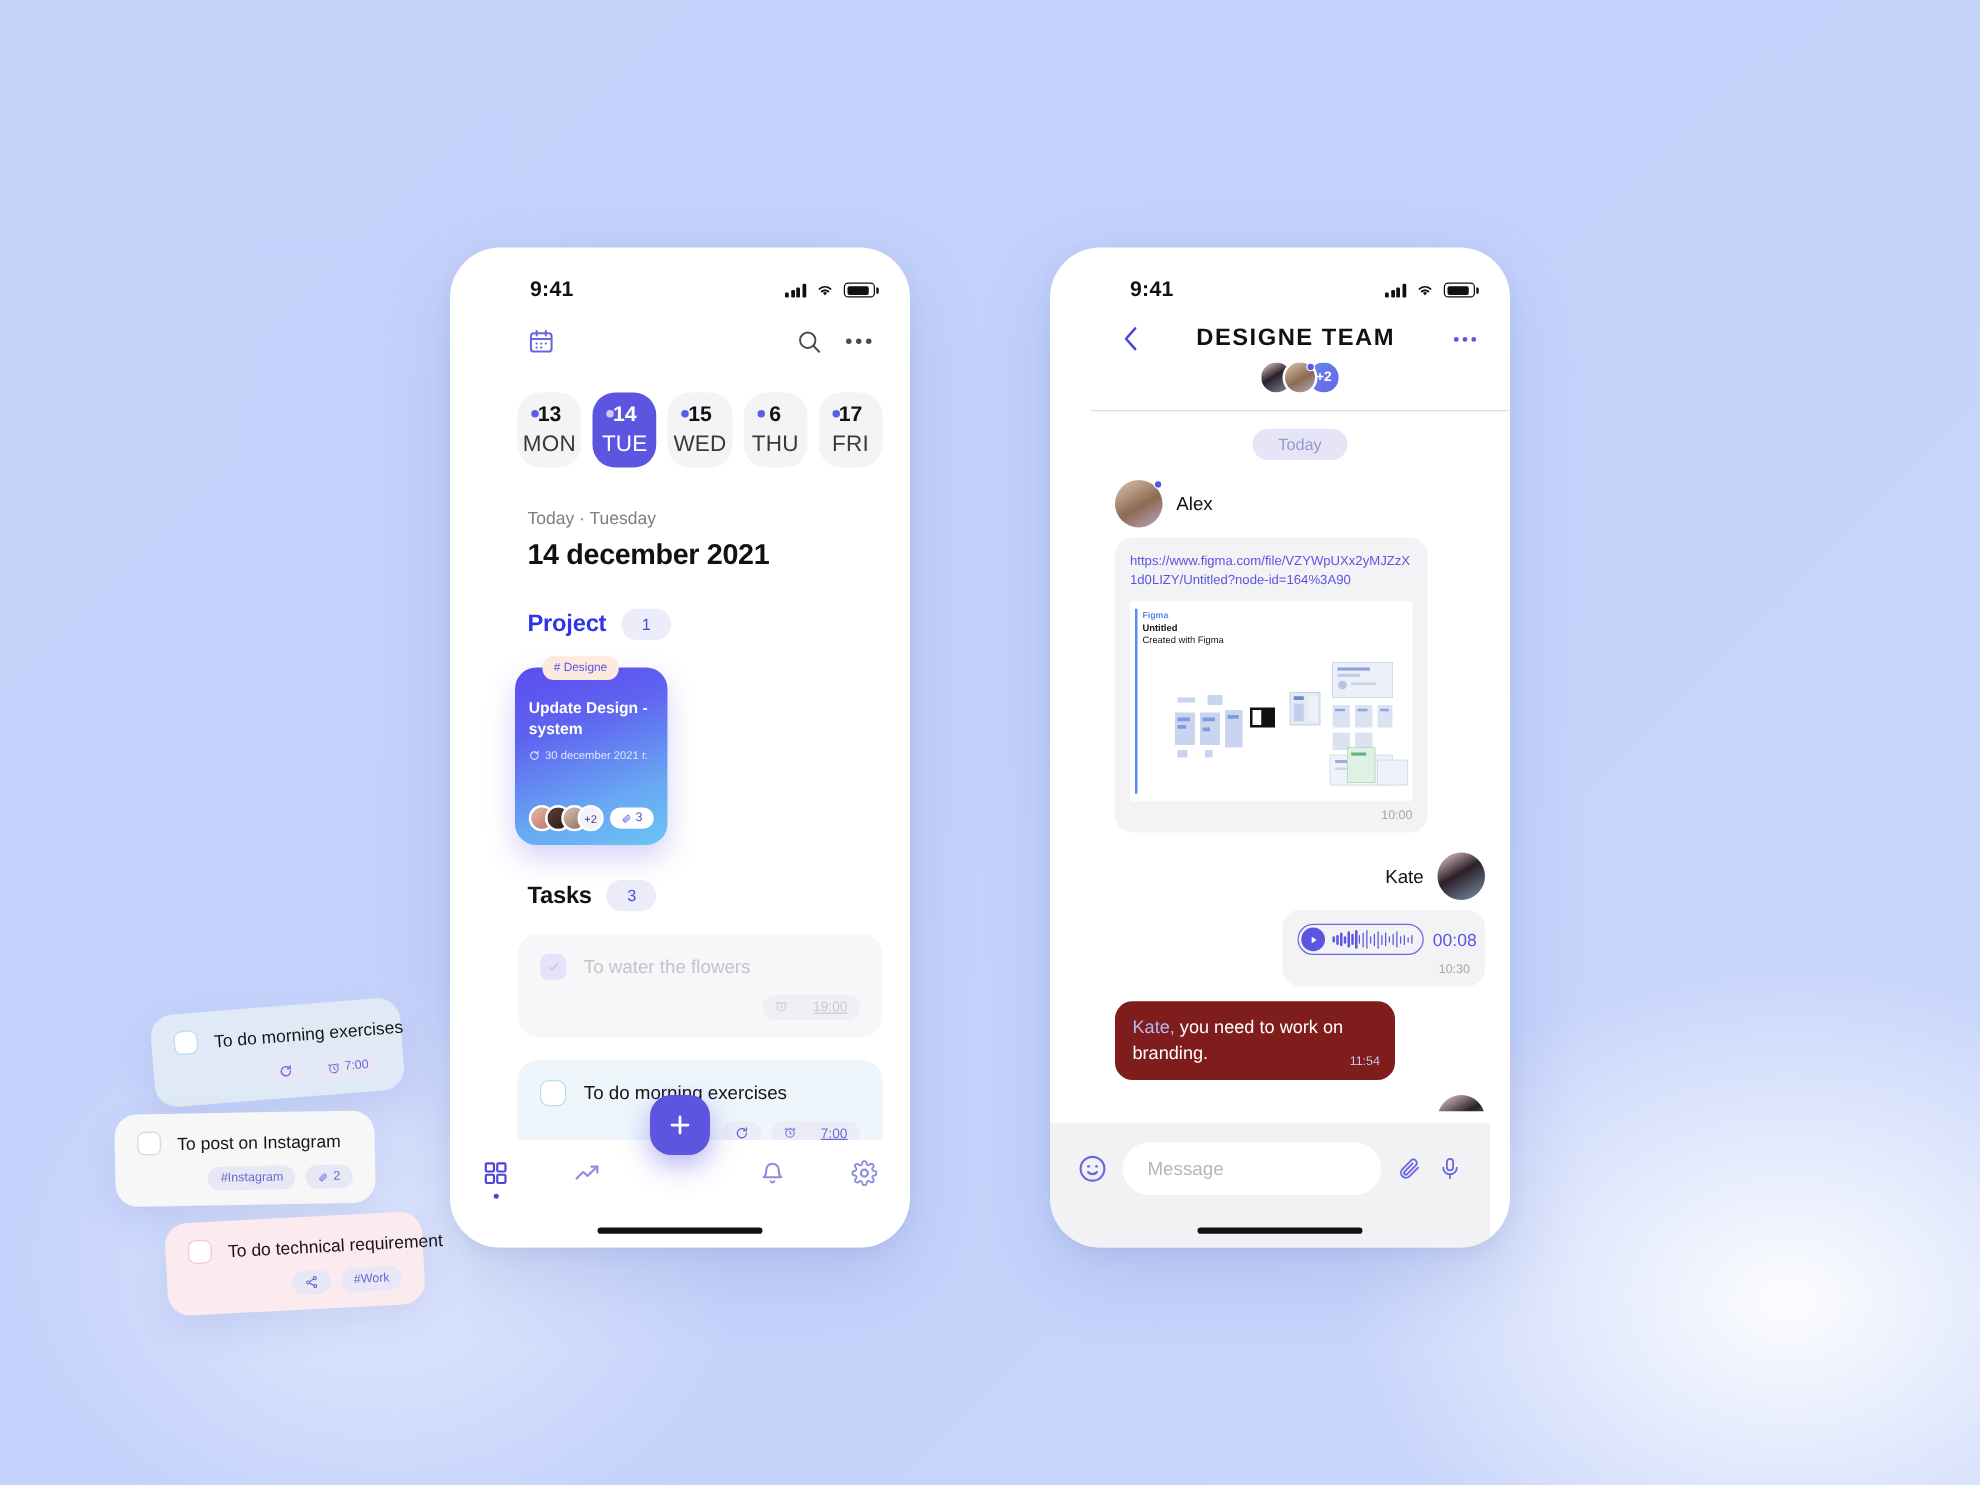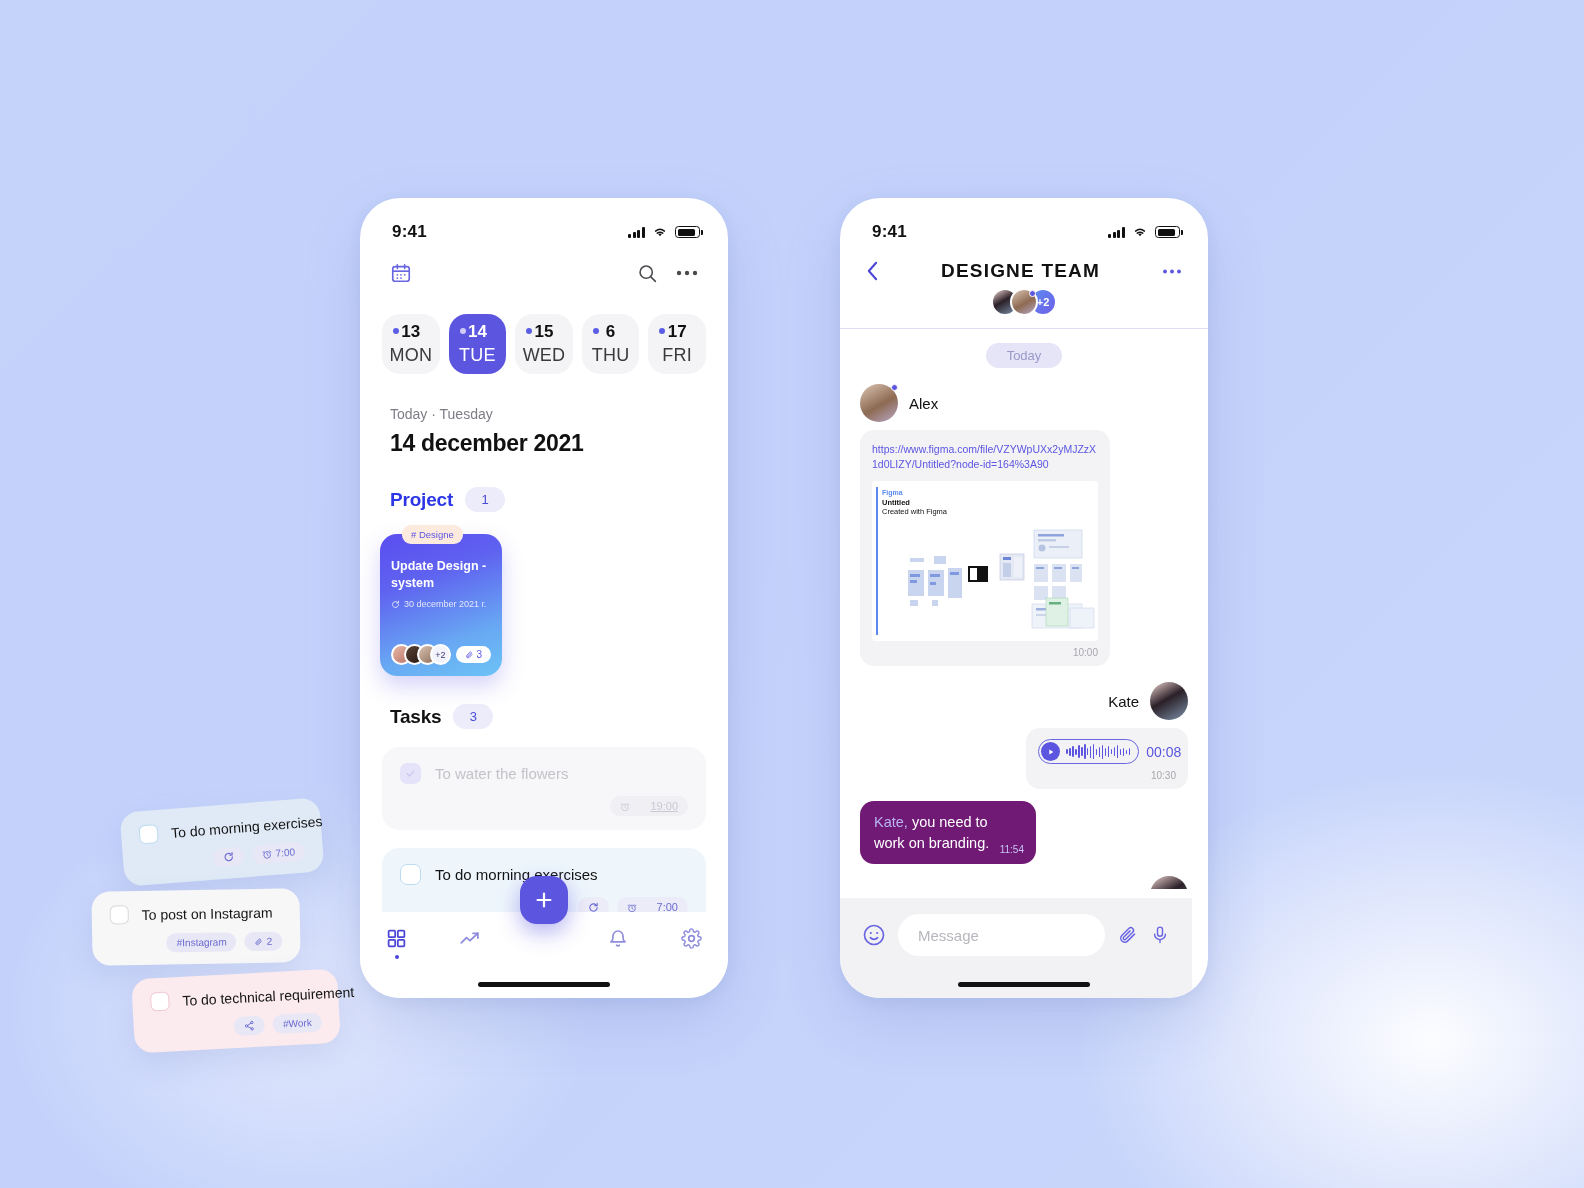--- a/index.html
+++ b/index.html
@@ -14,20 +14,21 @@
   }
 
   
   .phone {
     position: absolute;
     width: 368px; height: 800px;
     background: #ffffff;
     border-radius: 40px;
     overflow: hidden;
     box-shadow: 0 22px 60px rgba(70,90,170,0.16), 0 4px 14px rgba(70,90,170,0.08);
+    padding-left: 32px;
   }
   #phone-tasks { left: 360px; top: 198px; }
   #phone-chat  { left: 840px; top: 198px; }
 
   
   .statusbar {
     height: 54px; display: flex; align-items: center;
     justify-content: space-between; padding: 14px 28px 0 32px;
   }
   .sb-time { font-size: 17px; font-weight: 700; color: #111; letter-spacing: .2px; }
@@ -92,21 +93,21 @@
   .task-row { margin: 18px 22px 0 22px; border-radius:17px; padding: 16px 18px 14px 18px; position:relative; }
   .task-row.done { background:#f7f7f9; }
   .task-row.open { background:#eef6fc; }
   .task-line { display:flex; align-items:center; gap:14px; }
   .cbox { width:21px; height:21px; border-radius:7px; flex:none; }
   .cbox.checked { background:#e5e3fa; display:flex; align-items:center; justify-content:center; }
   .cbox.empty { background:#fff; border:1.5px solid #bcdcef; }
   .task-text { font-size:15px; color:#131313; }
   .task-row.done .task-text { color:#c3c3c9; }
   .task-meta { display:flex; justify-content:flex-end; gap:8px; margin-top:12px; }
-  .meta-pill { background:#ececf8; border-radius:11px; padding:4px 10px; font-size:11px; color:#6a6ad2; display:flex; align-items:flex-end; gap:20px;text-decoration:underline; }
+  .meta-pill { background:#ececf8; border-radius:11px; padding:4px 10px; font-size:11px; color:#6a6ad2; display:flex; align-items:flex-start; gap:20px;text-decoration:underline; }
   .task-row.done .meta-pill { background:#efeff4; color:#c9c9d6; }
 
   
   .tabbar { position:absolute; left:0; right:0; bottom:0; height:86px; background:#fff;
     display:flex; align-items:flex-start; justify-content:space-around; padding-top: 16px; }
   .tabitem { width: 54px; display:flex; flex-direction:column; align-items:center; gap:6px; }
   .tabdot { width:4px; height:4px; border-radius:50%; background:#4a45d6; }
   .fab {
     position:absolute; left:50%; transform:translateX(-50%); bottom: 74px;
     width:48px; height:48px; border-radius:17px; background:#5b55e0;
@@ -146,21 +147,21 @@
   .bub-time { text-align:right; font-size:10px; color:#a7a7ad; margin-top:6px; }
 
   .bubble-voice { margin-top:8px; margin-left:auto; width: 162px; background:#f3f3f5; border-radius:14px; padding: 11px 12px 8px 12px; }
   .voice-in { display:flex; align-items:center; gap:7px; }
   .voice-cap { border:1.4px solid #6a66e2; border-radius:14px; height:25px; display:flex; align-items:center; gap:6px; padding: 0 8px 0 2px; }
   .play { width:19px; height:19px; border-radius:50%; background:#5b55e0; display:flex; align-items:center; justify-content:center; }
   .wave { display:flex; align-items:center; gap:1.4px; height:15px; }
   .wave i { width:1.6px; background:#5b55e0; border-radius:1px; display:block; }
   .voice-dur { font-size:14px; color:#5b55e0; }
 
-  .bubble-sent { margin-top:12px; background:#701a75; border-radius:14px; padding: 11px 14px 11px 14px; width: 176px; position:relative; }
+  .bubble-sent { margin-top:12px; background:#7f1d1d; border-radius:14px; padding: 11px 14px 11px 14px; width: 224px; position:relative; }
   .bs-text { color:#fff; font-size:14.5px; line-height:1.4; }
   .bs-text .mention { color:#b9b5f3; }
   .bs-time { position:absolute; right:12px; bottom:9px; font-size:10px; color:#c8c5f5; }
 
   .composer { position:absolute; left:0; right:16px; bottom:0; height:100px; background:#f2f2f5; padding: 16px 22px 0 22px; }
   .comp-row { display:flex; align-items:center; gap:12px; }
   .msg-field { flex:1; height:42px; border-radius:21px; background:#fff; display:flex; align-items:center; padding: 0 20px; }
   .msg-field span { color:#b6b6bd; font-size:15px; }
 
   

